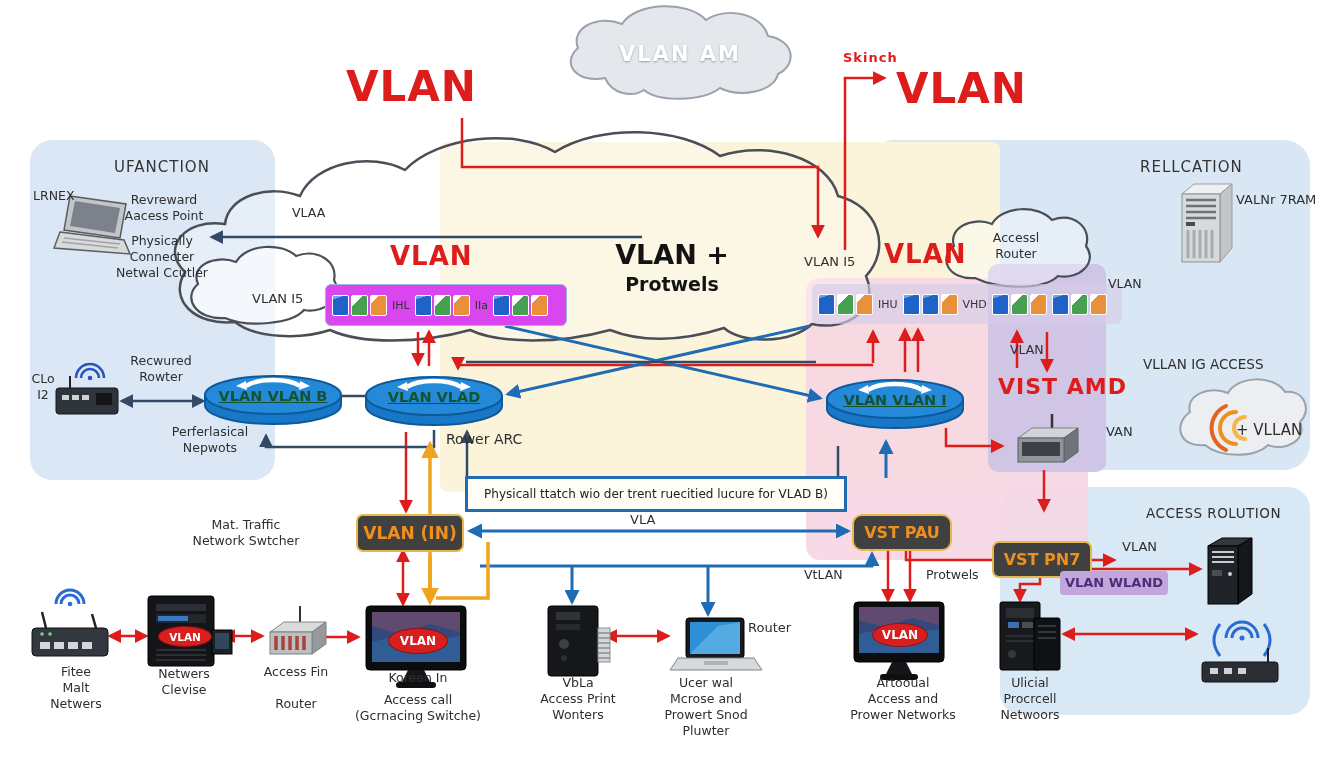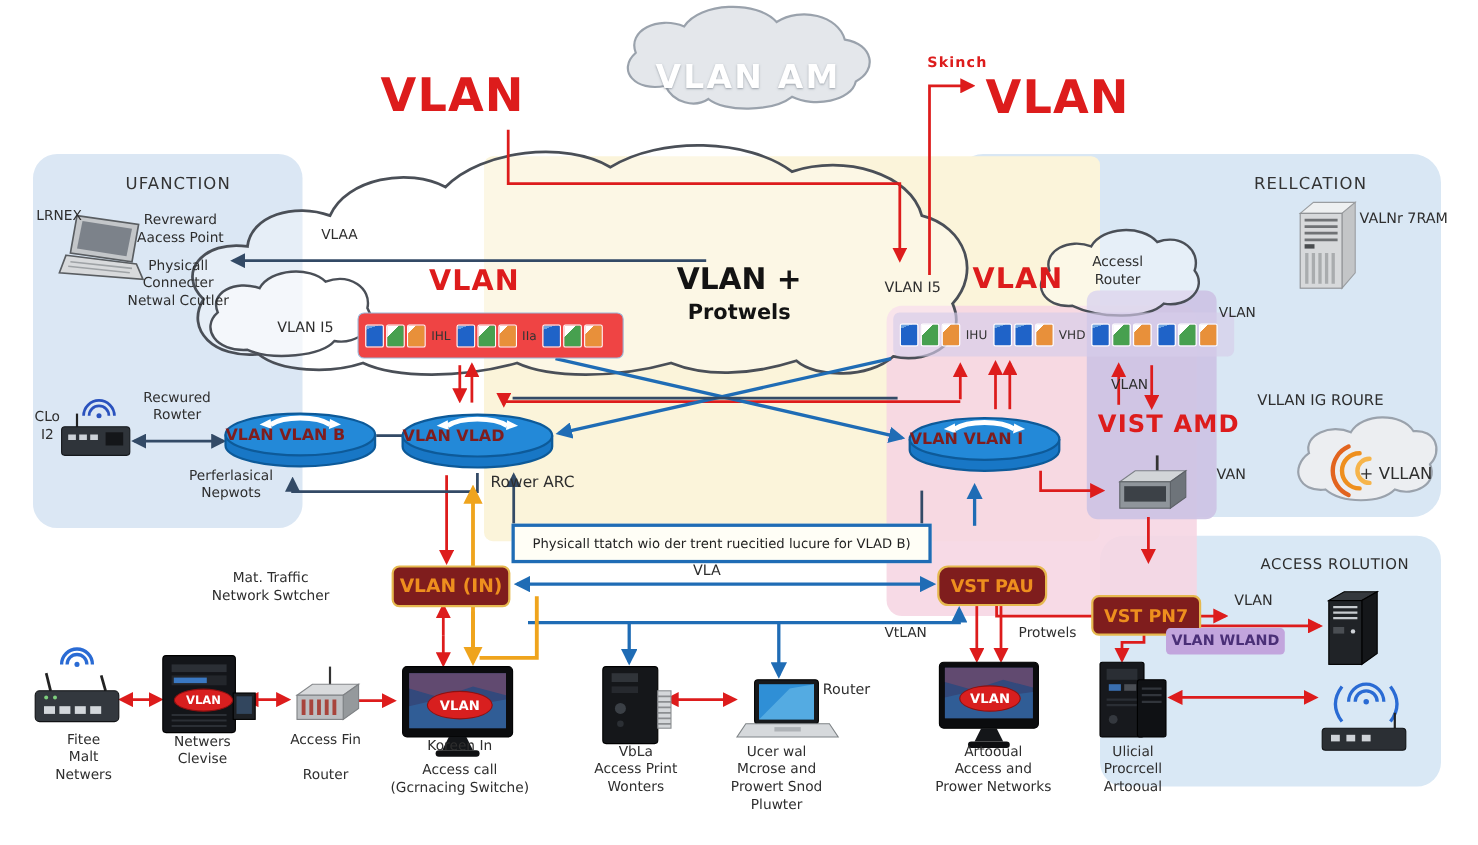--- a/index.html
+++ b/index.html
@@ -3,36 +3,36 @@
 <meta charset="utf-8">
 <style>
   html,body{margin:0;padding:0;}
   body{width:1344px;height:768px;position:relative;background:#fff;overflow:hidden;
        font-family:"DejaVu Sans","Liberation Sans",sans-serif;color:#2e2e2e;}
   .panel{position:absolute;border-radius:22px;}
   .lbl{position:absolute;font-size:12.5px;line-height:1.28;white-space:pre-line;color:#2e2e2e;}
   .c{text-align:center;}
   .redbig{color:#dd1c1c;font-weight:bold;letter-spacing:1px;}
   .obox{position:absolute;display:flex;align-items:center;justify-content:center;
-        border:2px solid #e6b94f;background:#7f1d1d;border-radius:7px;
+        border:2px solid #e6b94f;background:#404040;border-radius:7px;
         color:#ee8f1e;font-weight:bold;}
   .infobox{position:absolute;display:flex;align-items:center;justify-content:center;
         border:3px solid #1f6cb5;background:#fffef6;font-size:12px;color:#222;}
   .badge{position:absolute;background:#d81f1f;color:#fff;font-weight:bold;
         display:flex;align-items:center;justify-content:center;border-radius:50%;
         border:1px solid #8e1010;z-index:4;}
   .strip{position:absolute;display:flex;align-items:center;gap:5px;border-radius:6px;
         padding:0 6px;z-index:3;}
   .grp{display:flex;gap:2px;}
   .sq{width:15px;height:19px;border-radius:2px;border:1px solid #fff;}
   .sq.b{background:linear-gradient(160deg,#6ea4e0 15%,#1f63c8 15%);}
   .sq.g{background:linear-gradient(135deg,#ffffff 30%,#47a04f 30%);}
   .sq.o{background:linear-gradient(135deg,#ffffff 22%,#e8903a 22%);}
   .slbl{font-size:11px;color:#333;}
-  .rtext{position:absolute;color:#7f1d1d;font-weight:bold;font-size:14.5px;text-align:left;z-index:3;}
+  .rtext{position:absolute;color:#14532d;font-weight:bold;font-size:14.5px;text-align:center;z-index:3;text-decoration:underline;}
   svg.layer{position:absolute;left:0;top:0;z-index:2;}
   .z3{z-index:3;}
 </style>
 </head>
 <body>
 
 <div class="panel" style="left:30px;top:140px;width:245px;height:340px;background:#dbe7f4;"></div>
 <div class="panel" style="left:868px;top:140px;width:442px;height:330px;background:#d9e7f4;border-radius:26px;"></div>
 <div class="panel" style="left:440px;top:142px;width:560px;height:350px;background:#fbf4da;border-radius:8px;"></div>
 <div class="panel" style="left:1000px;top:487px;width:310px;height:228px;background:#d9e8f5;"></div>
@@ -293,21 +293,21 @@
     <rect x="6" y="6" width="28" height="10" fill="#2a2e34"></rect>
     <rect x="8" y="20" width="11" height="6" fill="#3a6fb0"></rect>
       <rect x="22" y="20" width="11" height="6" fill="#4a4e54"></rect>
     <path d="M6,34 H34 M6,39 H34" stroke="#2a2e34" stroke-width="2"></path>
     <circle cx="12" cy="52" r="4" fill="#34383e"></circle>
     <rect x="34" y="16" width="26" height="52" rx="2" fill="#0f1114" stroke="#000"></rect>
     <path d="M38,24 H56 M38,30 H56 M38,36 H56" stroke="#31353b" stroke-width="2"></path>
   </g>
 </svg>
 
-<div class="strip" style="left:325px;top:284px;width:228px;height:40px;background:#ef4444;border:1px solid #9cb6d6;">
+<div class="strip" style="left:325px;top:284px;width:228px;height:40px;background:#d946ef;border:1px solid #9cb6d6;">
   <span class="grp">
       <span class="sq b"></span>
       <span class="sq g"></span>
       <span class="sq o"></span>
     </span>
   <span class="slbl">IHL</span>
   <span class="grp">
       <span class="sq b"></span>
       <span class="sq g"></span>
       <span class="sq o"></span>
@@ -338,30 +338,30 @@
       <span class="sq g"></span>
       <span class="sq o"></span>
     </span>
   <span class="grp">
       <span class="sq b"></span>
       <span class="sq g"></span>
       <span class="sq o"></span>
     </span>
 </div>
 
-<div class="lbl c z3" style="left:585px;top:52px;width:190px;font-size:30px;font-weight:bold;color:#fff;text-shadow:0 1px 2px rgba(120,128,138,.7);letter-spacing:2px;">VLAN AM</div>
+<div class="lbl c z3" style="left:585px;top:41px;width:190px;font-size:21px;font-weight:bold;color:#fff;text-shadow:0 1px 2px rgba(120,128,138,.7);letter-spacing:2px;">VLAN AM</div>
 <div class="lbl redbig z3" style="left:346px;top:60px;font-size:42px;">VLAN</div>
 <div class="lbl redbig z3" style="left:843px;top:50px;font-size:13px;">Skinch</div>
 <div class="lbl redbig z3" style="left:896px;top:62px;font-size:42px;">VLAN</div>
 
 <div class="lbl c z3" style="left:92px;top:158px;width:140px;font-size:15px;letter-spacing:1px;color:#333;">UFANCTION</div>
 <div class="lbl z3" style="left:33px;top:188px;">LRNEX</div>
 <div class="lbl c z3" style="left:116px;top:192px;width:96px;">Revreward
 Aacess Point</div>
-<div class="lbl c z3" style="left:110px;top:233px;width:104px;">Physicall
+<div class="lbl c z3" style="left:110px;top:233px;width:104px;">Physically
 Connecter
 Netwal Ccutler</div>
 <div class="lbl z3" style="left:292px;top:205px;">VLAA</div>
 <div class="lbl z3" style="left:252px;top:291px;font-size:13px;">VLAN I5</div>
 <div class="lbl redbig z3" style="left:390px;top:240px;font-size:26px;">VLAN</div>
 
 <div class="lbl c z3" style="left:610px;top:238px;width:124px;font-size:27px;font-weight:bold;color:#131313;">VLAN +</div>
 <div class="lbl c z3" style="left:610px;top:272px;width:124px;font-size:19px;font-weight:bold;color:#131313;">Protwels</div>
 
 <div class="lbl z3" style="left:804px;top:254px;font-size:13px;">VLAN I5</div>
@@ -376,21 +376,21 @@
 Rowter</div>
 <div class="lbl z3" style="left:26px;top:371px;width:34px;text-align:center;">CLo
 I2</div>
 <div class="lbl c z3" style="left:160px;top:424px;width:100px;">Perferlasical
 Nepwots</div>
 <div class="lbl z3" style="left:446px;top:431px;font-size:14px;">Rower ARC</div>
 
 <div class="lbl z3" style="left:1010px;top:342px;">VLAN</div>
 <div class="lbl redbig z3" style="left:998px;top:373px;font-size:22px;">VIST AMD</div>
 <div class="lbl z3" style="left:1106px;top:424px;font-size:13px;">VAN</div>
-<div class="lbl z3" style="left:1143px;top:356px;font-size:13.5px;">VLLAN IG ROURE</div>
+<div class="lbl z3" style="left:1143px;top:356px;font-size:13.5px;">VLLAN IG ACCESS</div>
 <div class="lbl z3" style="left:1236px;top:421px;font-size:15px;">+ VLLAN</div>
 
 <div class="infobox z3" style="left:465px;top:476px;width:376px;height:30px;">Physicall ttatch wio der trent ruecitied lucure for VLAD B)</div>
 <div class="lbl c z3" style="left:192px;top:517px;width:108px;">Mat. Traffic
 Network Swtcher</div>
 
 <div class="obox z3" style="left:356px;top:514px;width:104px;height:34px;font-size:17px;">VLAN (IN)</div>
 <div class="lbl z3" style="left:630px;top:512px;font-size:13px;">VLA</div>
 <div class="obox z3" style="left:852px;top:514px;width:96px;height:33px;font-size:16px;border-radius:10px;">VST PAU</div>
 <div class="obox z3" style="left:992px;top:514px;width:96px;height:33px;font-size:16px;margin-top:27px;">VST PN7</div>
@@ -423,13 +423,13 @@
 <div class="lbl c z3" style="left:652px;top:675px;width:108px;">Ucer wal
 Mcrose and
 Prowert Snod
 Pluwter</div>
 <div class="lbl z3" style="left:748px;top:620px;font-size:13px;">Router</div>
 <div class="lbl c z3" style="left:844px;top:675px;width:118px;">Artooual
 Access and
 Prower Networks</div>
 <div class="lbl c z3" style="left:982px;top:675px;width:96px;">Ulicial
 Procrcell
-Artooual</div>
+Netwoors</div>
 
 </body></html>

